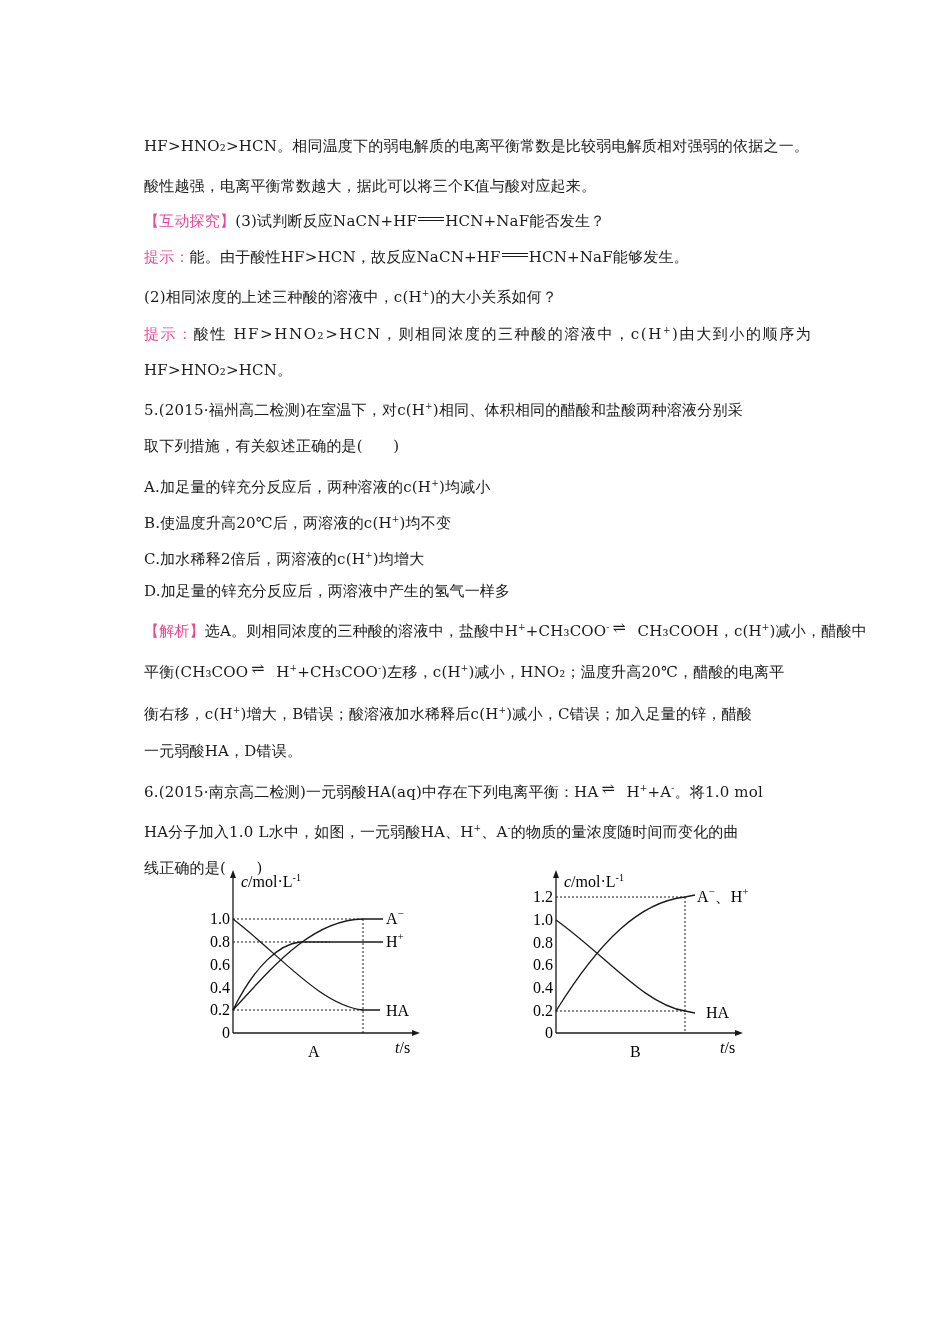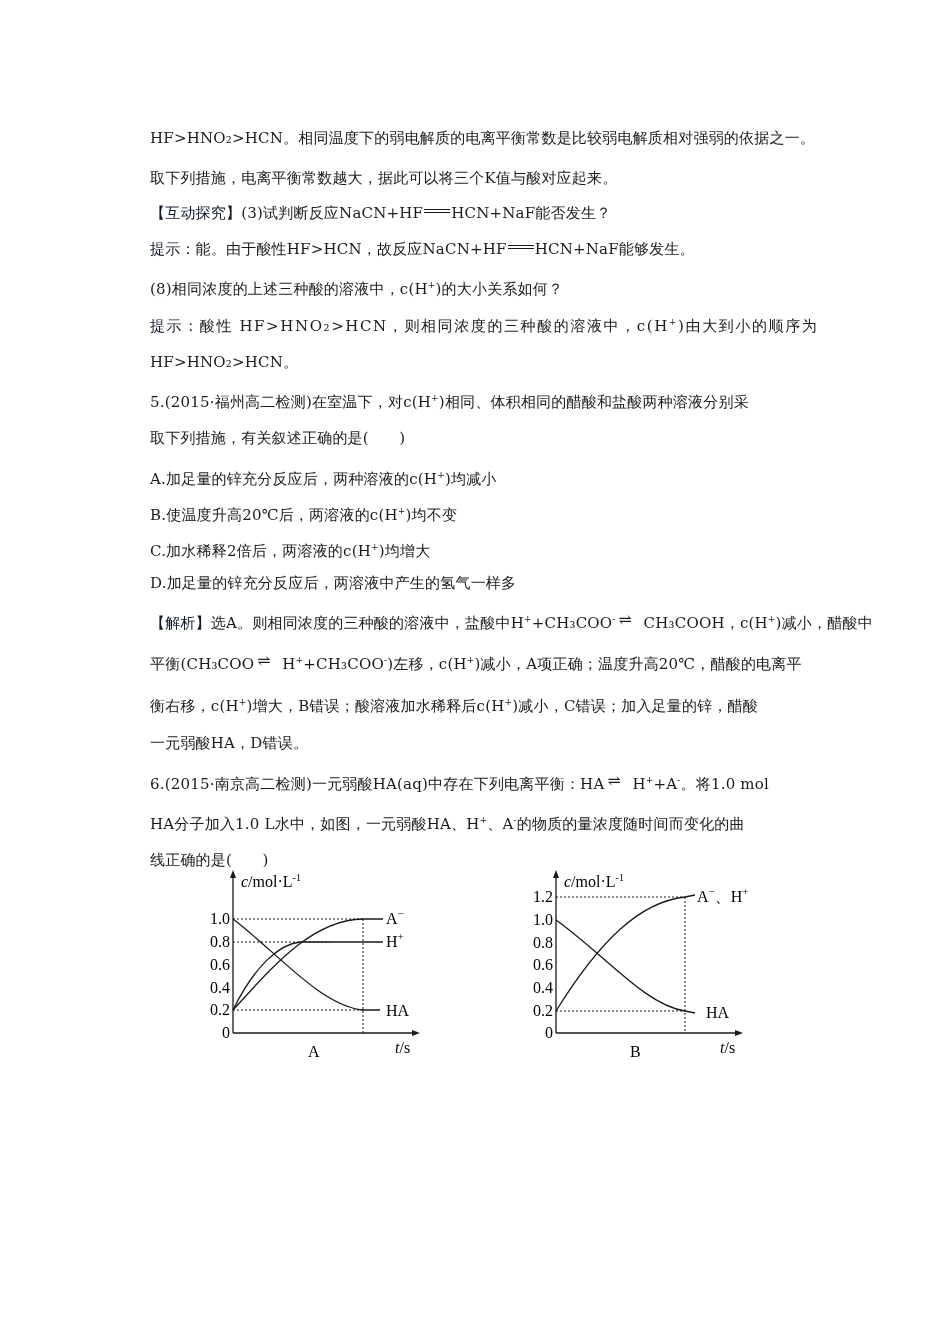--- a/index.html
+++ b/index.html
@@ -1,44 +1,44 @@
 <!DOCTYPE html>
 <html><head>
 <meta charset="utf-8">
 <style>
   html, body { margin: 0; padding: 0; background: #ffffff; }
   body { width: 950px; height: 1344px; position: relative; overflow: hidden;
          font-family: "DejaVu Serif", "Liberation Serif", serif; color: #1a1a1a; }
-  .line { position: absolute; left: 150px; font-size: 15px; line-height: 20px; white-space: nowrap;
-          letter-spacing: 0.2px; }
-  .red { color: #0f172a; }
+  .line { position: absolute; left: 144px; font-size: 15px; line-height: 20px; white-space: nowrap;
+          letter-spacing: 0.2px; margin-top: 8px; }
+  .red { color: #ec4899; }
   .sup { font-size: 9px; vertical-align: 6px; }
   .eq { display: inline-block; width: 26px; height: 6px; position: relative; vertical-align: 3px; margin: 0 1px; }
   .eq.two::before, .eq.two::after { content: ""; position: absolute; left: 0; right: 0; height: 1px; background: #1a1a1a; }
   .eq.two::before { top: 0; } .eq.two::after { top: 3px; }
   .eq.rev::before { content: "⇌"; position: absolute; top: -9px; left: 2px; font-size: 16px; }
   .chart { position: absolute; top: 860px; }
   svg text { font-family: "Liberation Serif", "DejaVu Serif", serif; }
 </style>
 </head>
 <body>
 
 <div class="line" style="top:128px"><span>HF&gt;HNO₂&gt;HCN。相同温度下的弱电解质的电离平衡常数是比较弱电解质相对强弱的依据之一。</span></div>
-<div class="line" style="top:168px"><span>取下列措施，电离平衡常数越大，据此可以将三个K值与酸对应起来。</span></div>
+<div class="line" style="top:168px"><span>酸性越强，电离平衡常数越大，据此可以将三个K值与酸对应起来。</span></div>
 
 <div class="line" style="top:203px">
   <span class="red">【互动探究】</span><span>(3)试判断反应NaCN+HF</span><span class="eq two"></span><span>HCN+NaF能否发生？</span>
 </div>
 
 <div class="line" style="top:239px">
   <span class="red">提示：</span><span>能。由于酸性HF&gt;HCN，故反应NaCN+HF</span><span class="eq two"></span><span>HCN+NaF能够发生。</span>
 </div>
 
 <div class="line" style="top:275px">
-  <span>(8)相同浓度的上述三种酸的溶液中，c(H</span><span class="sup">+</span><span>)的大小关系如何？</span>
+  <span>(2)相同浓度的上述三种酸的溶液中，c(H</span><span class="sup">+</span><span>)的大小关系如何？</span>
 </div>
 
 <div class="line" style="top:312px; letter-spacing:1.6px">
   <span class="red">提示：</span><span>酸性 HF&gt;HNO₂&gt;HCN，则相同浓度的三种酸的溶液中，c(H</span><span class="sup">+</span><span>)由大到小的顺序为</span>
 </div>
 <div class="line" style="top:352px"><span>HF&gt;HNO₂&gt;HCN。</span></div>
 
 <div class="line" style="top:388px">
   <span>5.(2015·福州高二检测)在室温下，对c(H</span><span class="sup">+</span><span>)相同、体积相同的醋酸和盐酸两种溶液分别采</span>
 </div>
@@ -46,21 +46,21 @@
 
 <div class="line" style="top:465px"><span>A.加足量的锌充分反应后，两种溶液的c(H</span><span class="sup">+</span><span>)均减小</span></div>
 <div class="line" style="top:501px"><span>B.使温度升高20℃后，两溶液的c(H</span><span class="sup">+</span><span>)均不变</span></div>
 <div class="line" style="top:537px"><span>C.加水稀释2倍后，两溶液的c(H</span><span class="sup">+</span><span>)均增大</span></div>
 <div class="line" style="top:573px"><span>D.加足量的锌充分反应后，两溶液中产生的氢气一样多</span></div>
 
 <div class="line" style="top:609px">
   <span class="red">【解析】</span><span>选A。则相同浓度的三种酸的溶液中，盐酸中H</span><span class="sup">+</span><span>+CH₃COO</span><span class="sup">-</span><span class="eq rev"></span><span>CH₃COOH，c(H</span><span class="sup">+</span><span>)减小，醋酸中</span>
 </div>
 <div class="line" style="top:650px">
-  <span>平衡(CH₃COO</span><span class="eq rev"></span><span>H</span><span class="sup">+</span><span>+CH₃COO</span><span class="sup">-</span><span>)左移，c(H</span><span class="sup">+</span><span>)减小，A项正确；温度升高20℃，醋酸的电离平</span>
+  <span>平衡(CH₃COO</span><span class="eq rev"></span><span>H</span><span class="sup">+</span><span>+CH₃COO</span><span class="sup">-</span><span>)左移，c(H</span><span class="sup">+</span><span>)减小，HNO₂；温度升高20℃，醋酸的电离平</span>
 </div>
 <div class="line" style="top:692px">
   <span>衡右移，c(H</span><span class="sup">+</span><span>)增大，B错误；酸溶液加水稀释后c(H</span><span class="sup">+</span><span>)减小，C错误；加入足量的锌，醋酸</span>
 </div>
 <div class="line" style="top:733px"><span>一元弱酸HA，D错误。</span></div>
 
 <div class="line" style="top:770px">
   <span>6.(2015·南京高二检测)一元弱酸HA(aq)中存在下列电离平衡：HA</span><span class="eq rev"></span><span>H</span><span class="sup">+</span><span>+A</span><span class="sup">-</span><span>。将1.0 mol</span>
 </div>
 <div class="line" style="top:810px">

